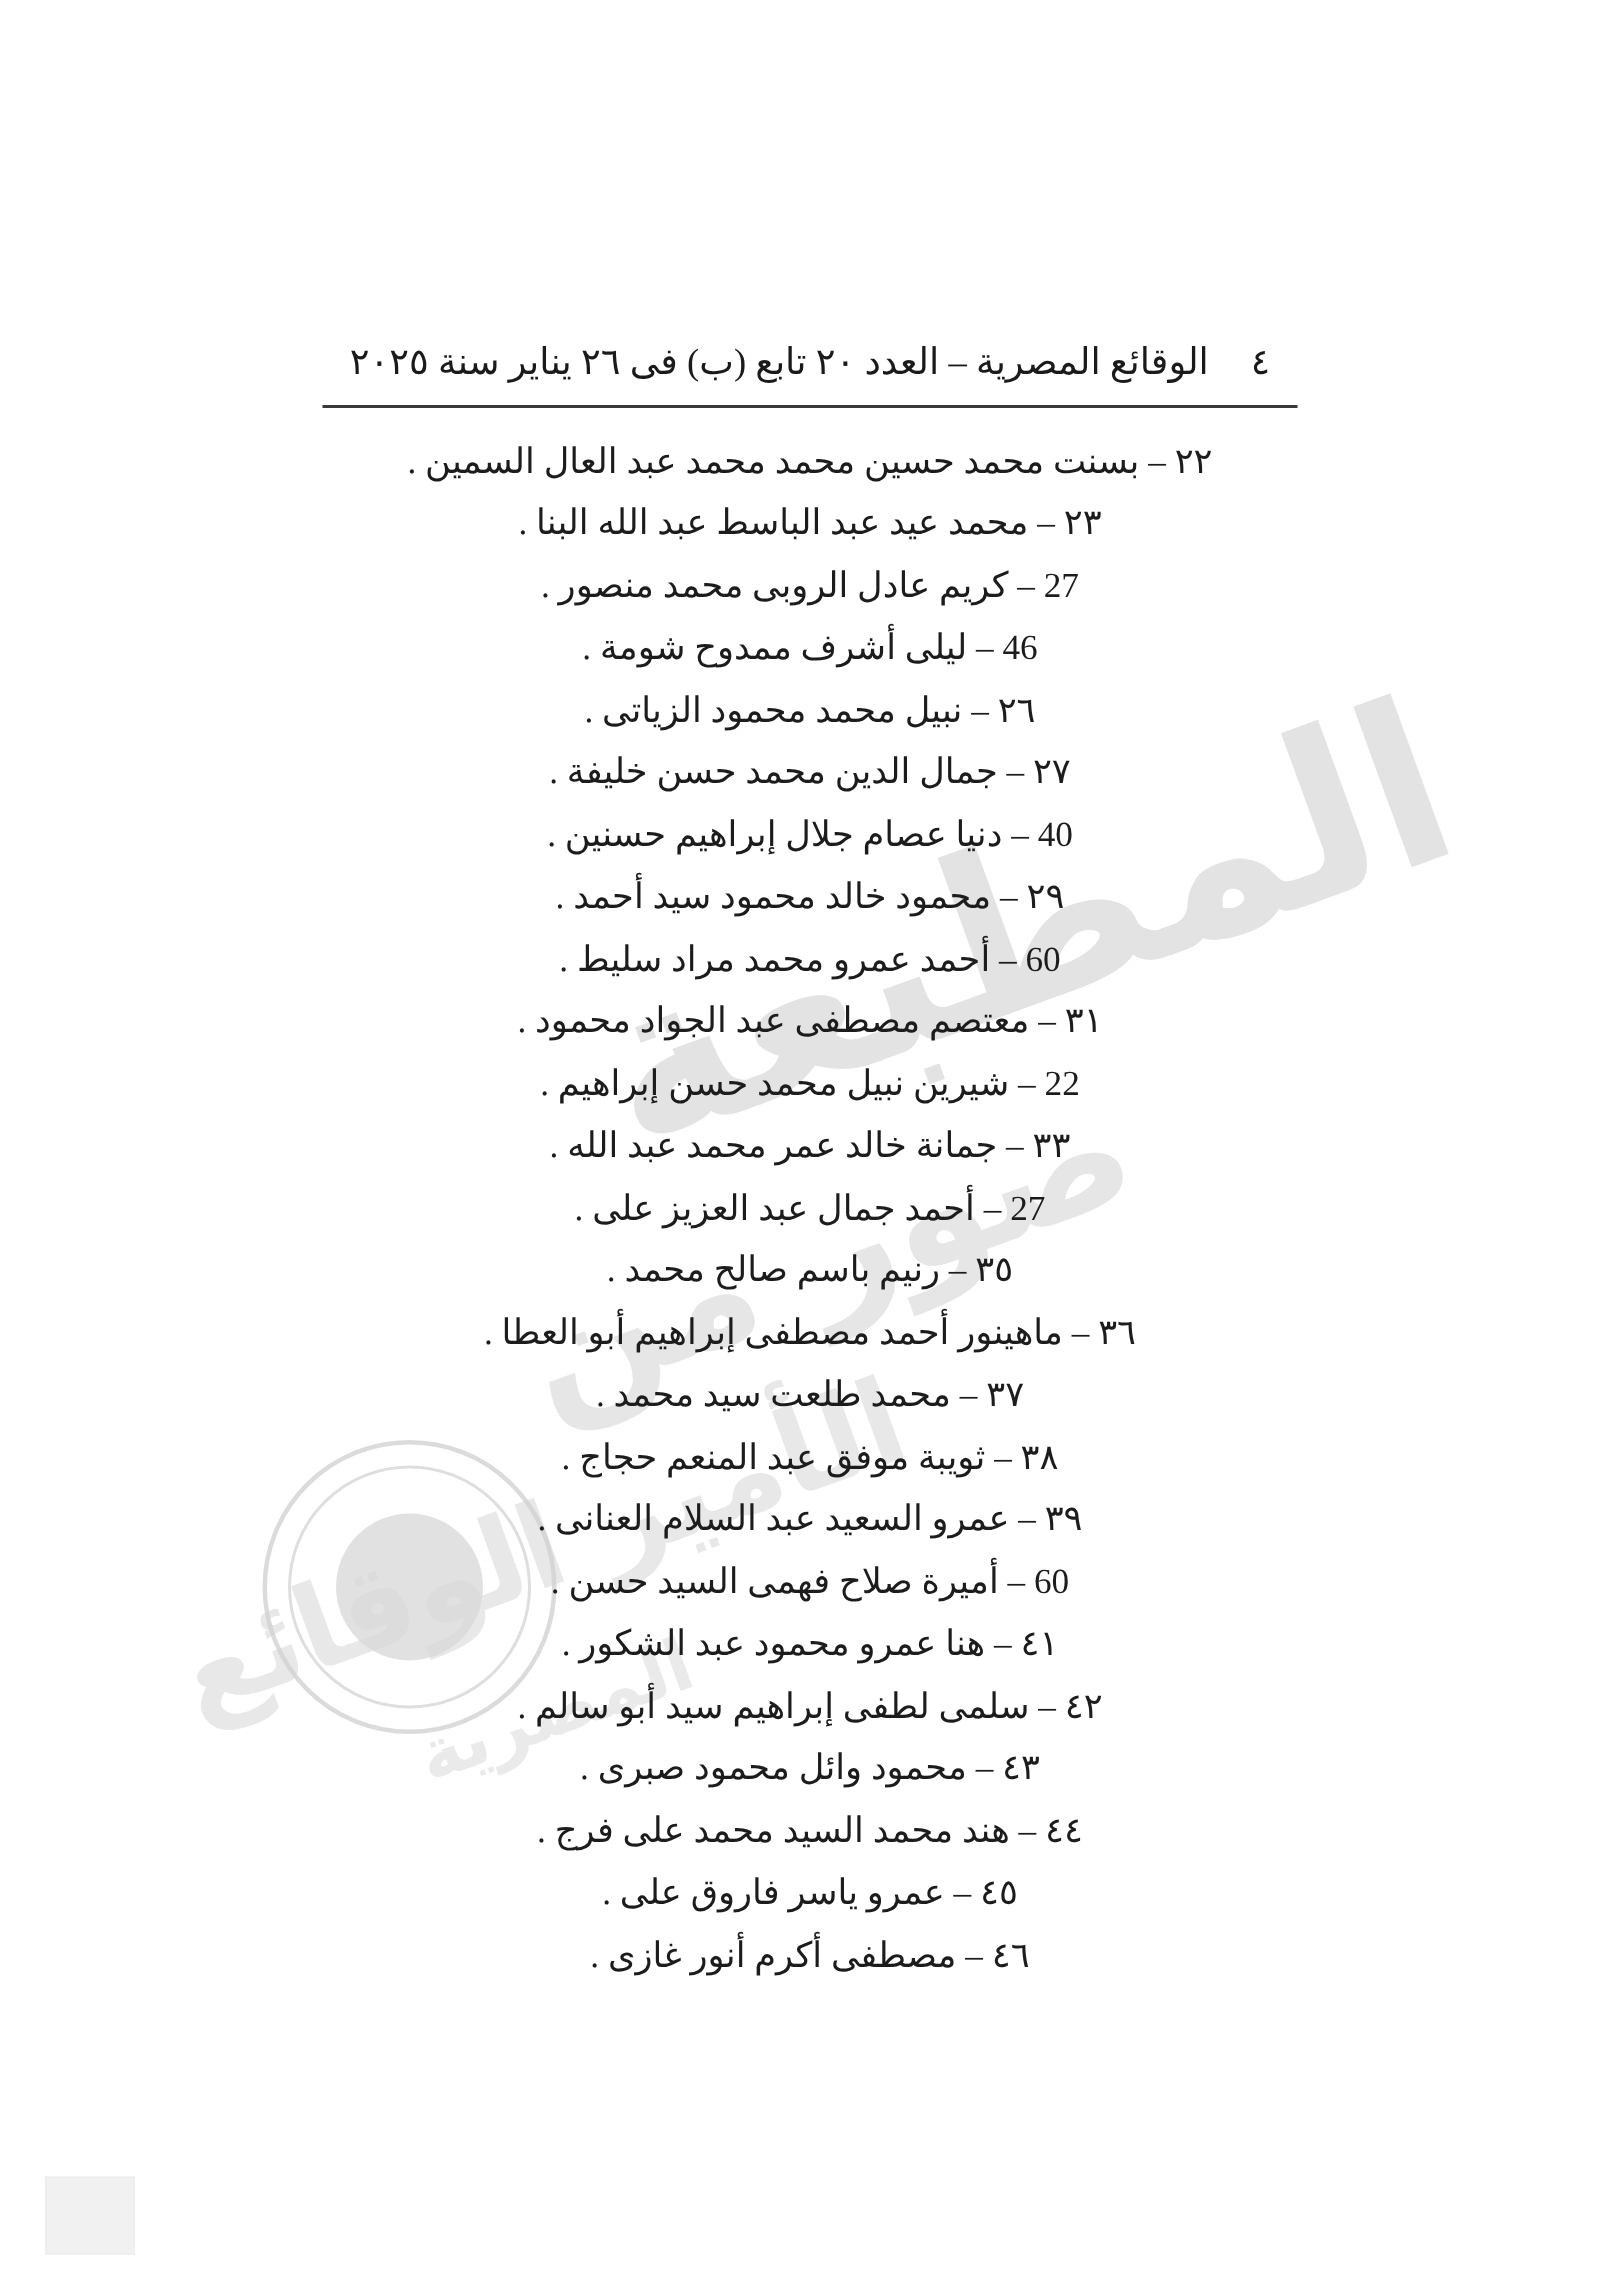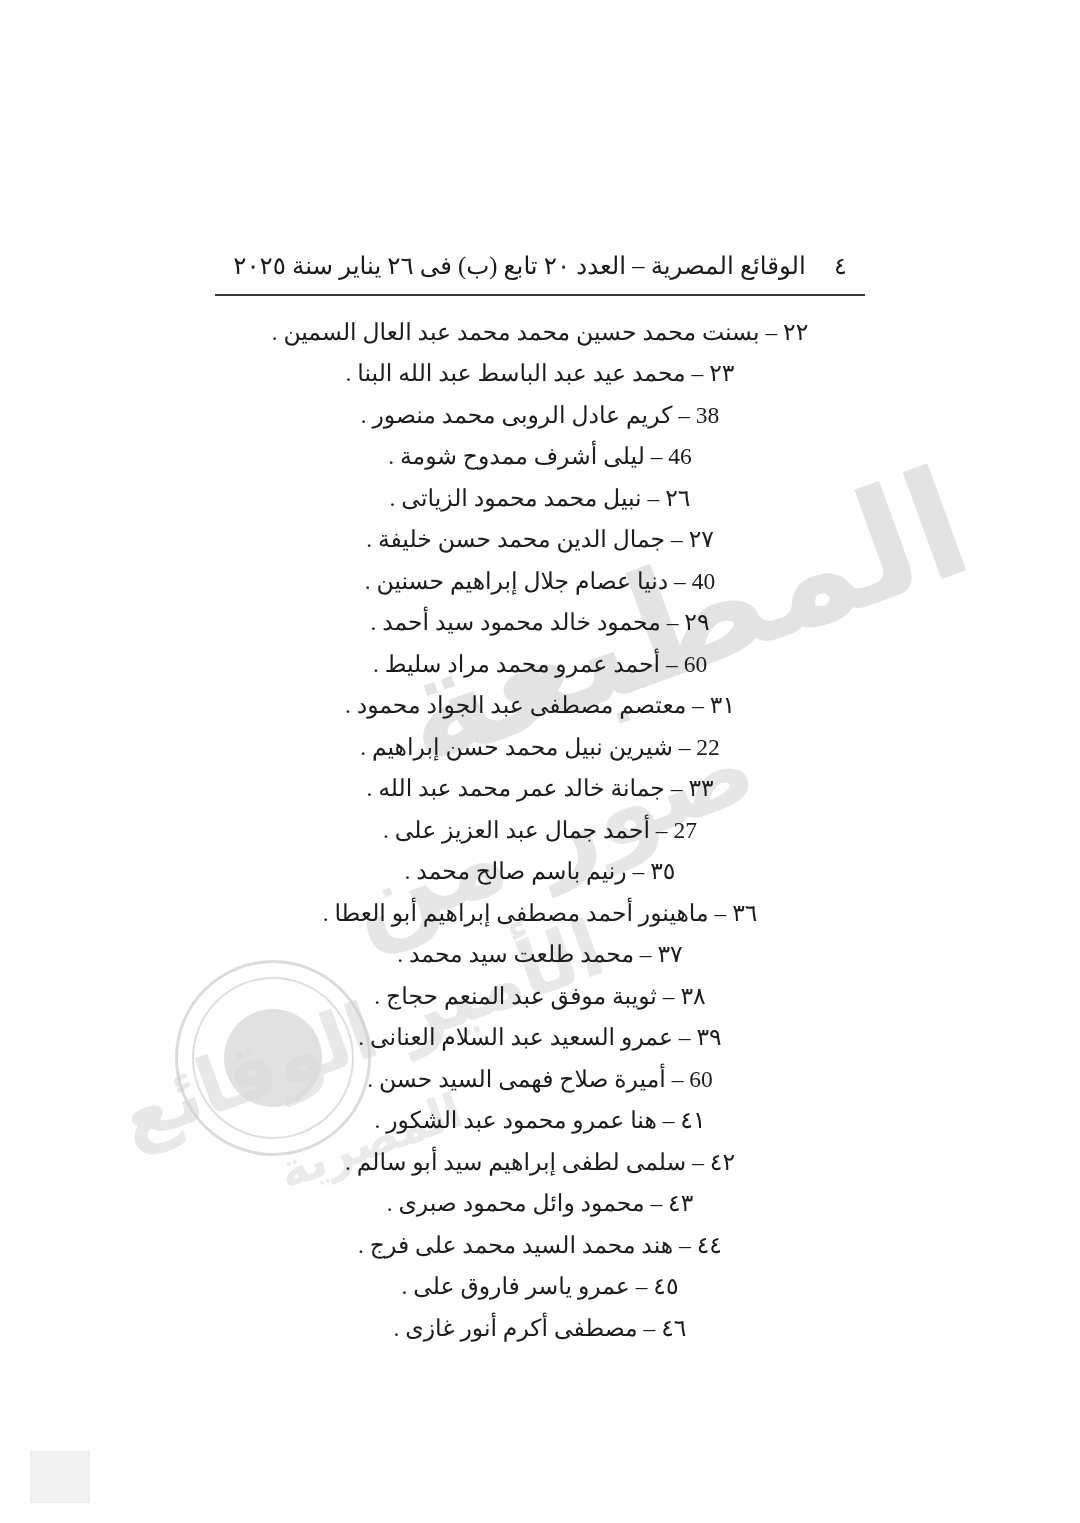--- a/index.html
+++ b/index.html
@@ -123,21 +123,20 @@
     line-height: 1.4;
   }
   .page-number {
     font-size: 24px;
     color: #1a1a1a;
   }
   .header-title {
     font-size: 24.5px;
     color: #1a1a1a;
     white-space: nowrap;
-    margin-top: 24px;
   }
   .header-rule {
     margin-top: 10px;
     height: 2px;
     background: #3a3a3a;
     width: 100%;
   }
 
   .entry-list {
     list-style: none;
@@ -183,21 +182,21 @@
 
   <div class="header-row">
     <span class="page-number">٤</span>
     <span class="header-title">الوقائع المصرية – العدد ٢٠ تابع (ب) فى ٢٦ يناير سنة ٢٠٢٥</span>
   </div>
   <div class="header-rule"></div>
 
   <ul class="entry-list">
     <li class="entry-item">٢٢ – بسنت محمد حسين محمد محمد عبد العال السمين .</li>
     <li class="entry-item">٢٣ – محمد عيد عبد الباسط عبد الله البنا .</li>
-    <li class="entry-item">38 – كريم عادل الروبى محمد منصور .</li>
+    <li class="entry-item">27 – كريم عادل الروبى محمد منصور .</li>
     <li class="entry-item">46 – ليلى أشرف ممدوح شومة .</li>
     <li class="entry-item">٢٦ – نبيل محمد محمود الزياتى .</li>
     <li class="entry-item">٢٧ – جمال الدين محمد حسن خليفة .</li>
     <li class="entry-item">40 – دنيا عصام جلال إبراهيم حسنين .</li>
     <li class="entry-item">٢٩ – محمود خالد محمود سيد أحمد .</li>
     <li class="entry-item">60 – أحمد عمرو محمد مراد سليط .</li>
     <li class="entry-item">٣١ – معتصم مصطفى عبد الجواد محمود .</li>
     <li class="entry-item">22 – شيرين نبيل محمد حسن إبراهيم .</li>
     <li class="entry-item">٣٣ – جمانة خالد عمر محمد عبد الله .</li>
     <li class="entry-item">27 – أحمد جمال عبد العزيز على .</li>

